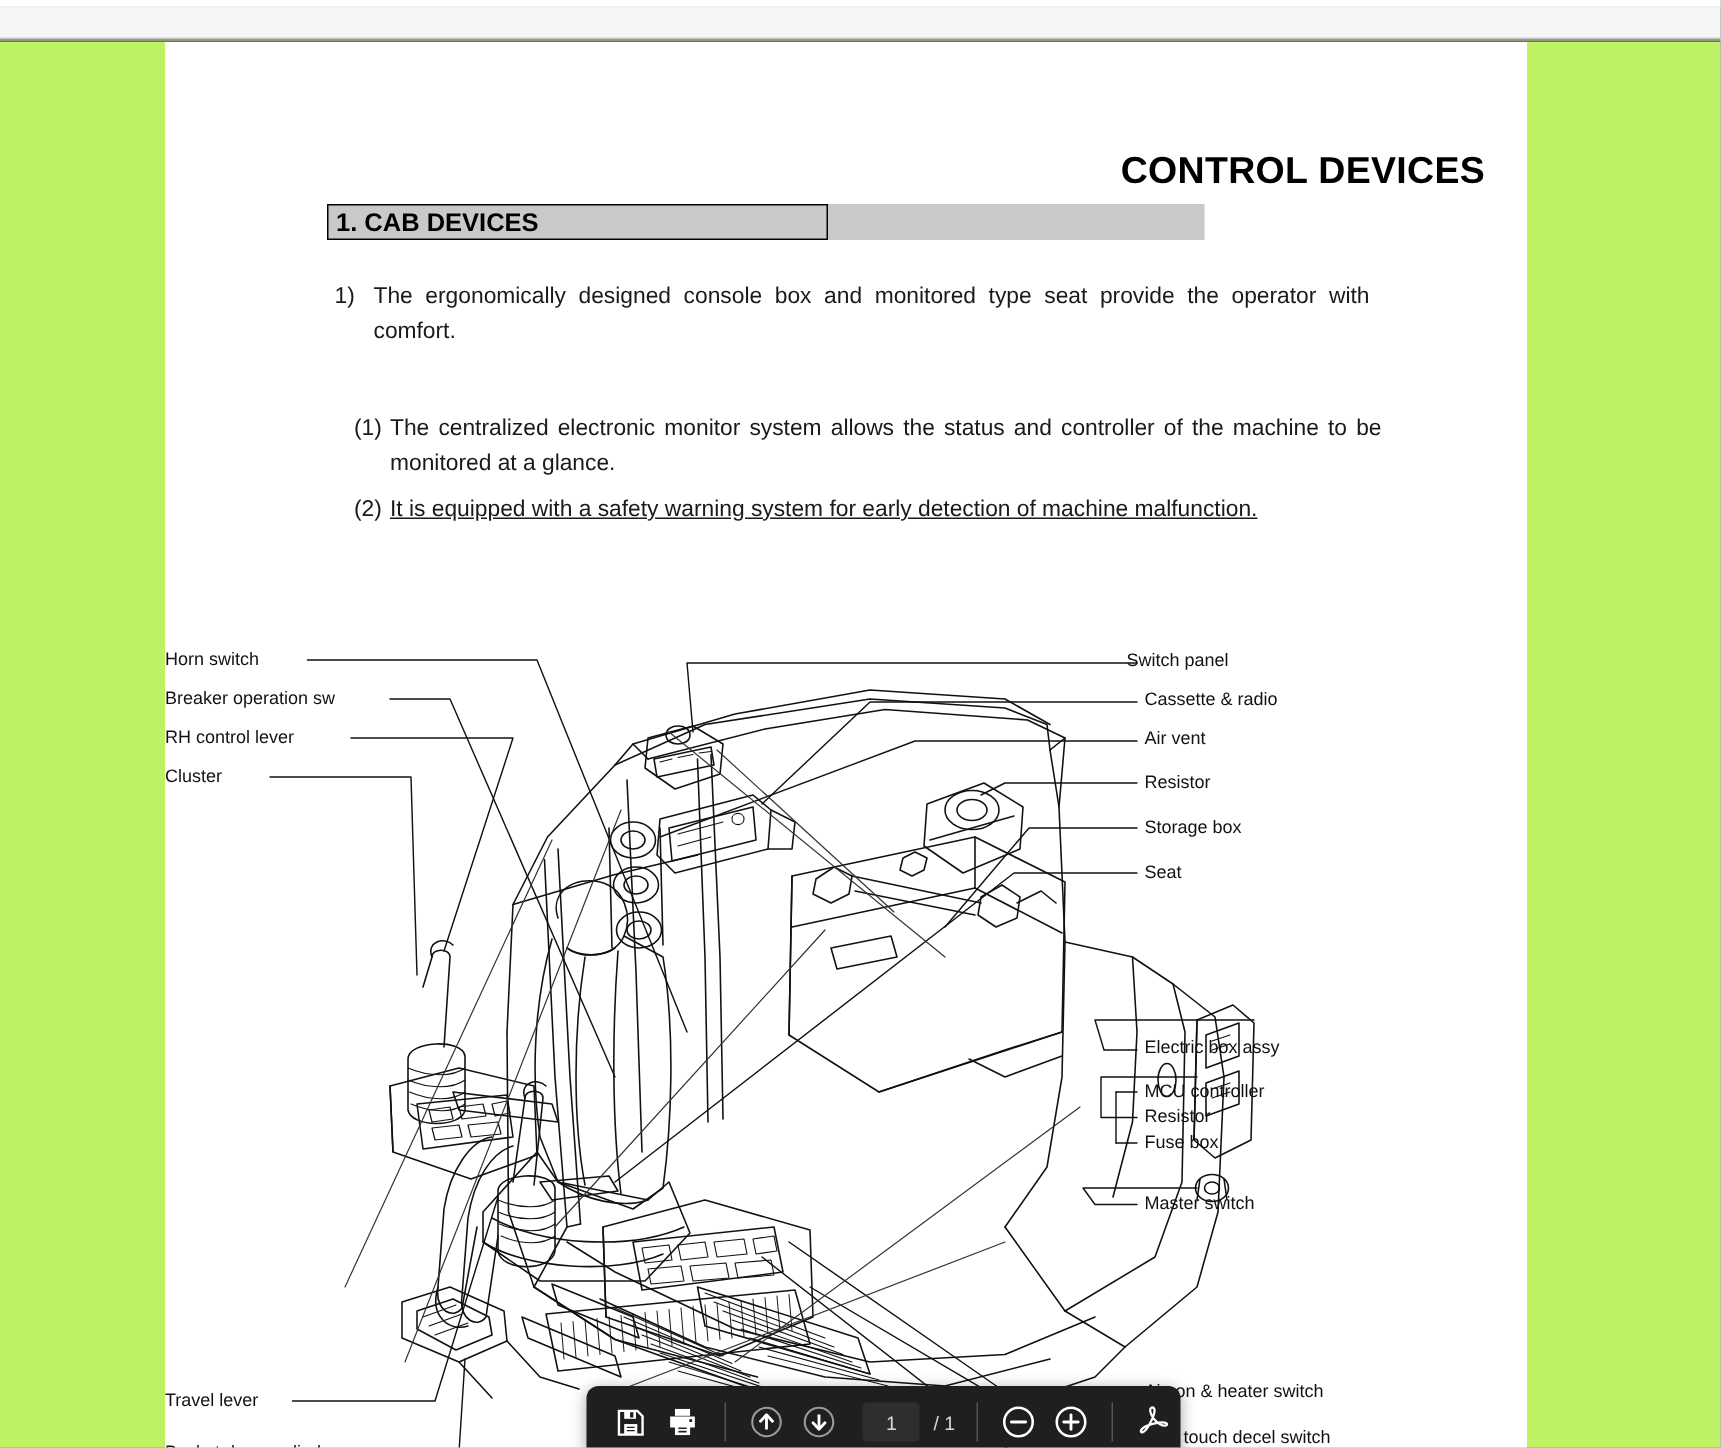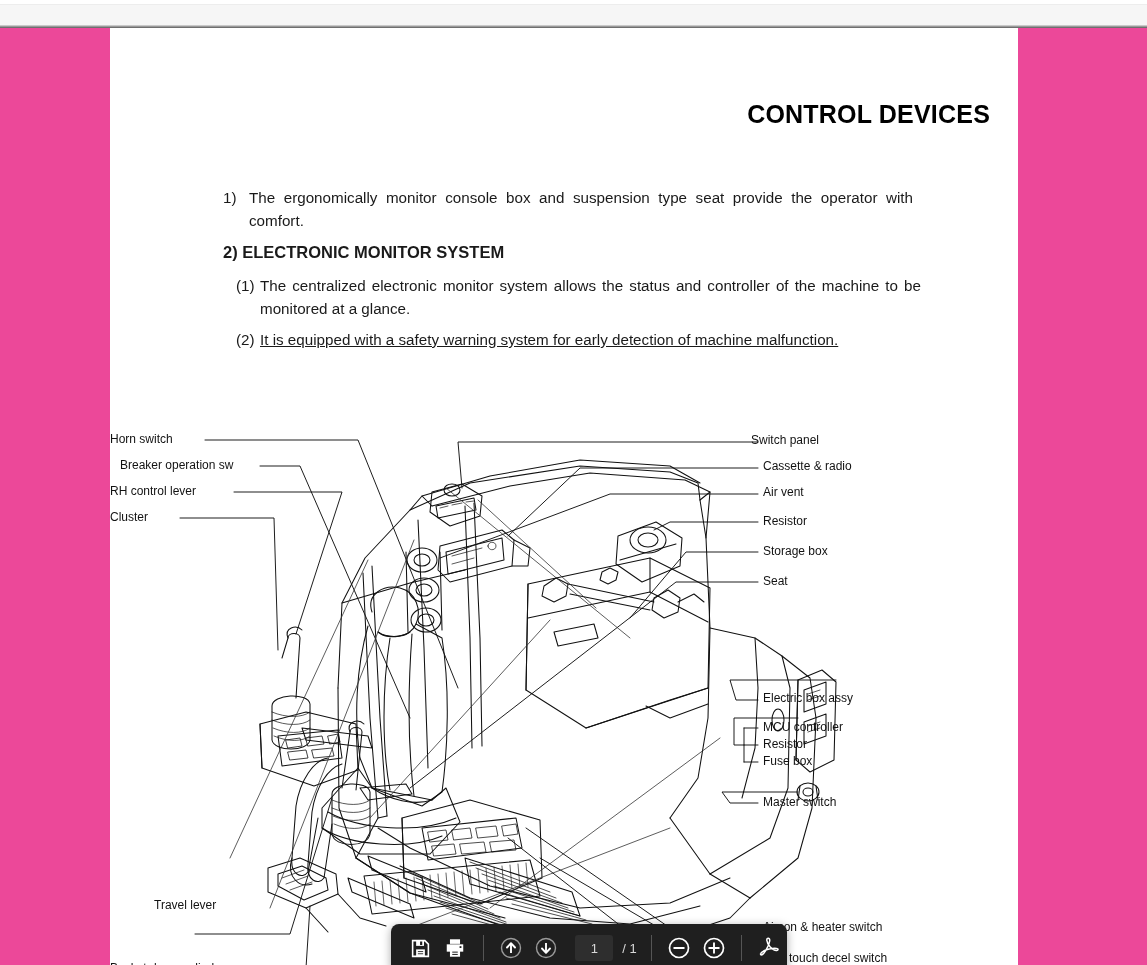--- a/index.html
+++ b/index.html
@@ -22,21 +22,21 @@
   }
   #top-strip-line {
     position: absolute; left: 0; top: 0;
     width: 1147px; height: 5px;
     background: #ffffff;
     border-bottom: 1px solid #ededed;
   }
   #viewer-area {
     position: absolute; left: 0; top: 27px;
     width: 1147px; height: 938px;
-    background: #ec4899;
+    background: #bef264;
     border-top: 1px solid #6f6f6f;
   }
 
   
   #pdf-page {
     position: absolute; left: 110px; top: 0px;
     width: 908px; height: 938px;
     background: #ffffff;
     overflow: hidden;
   }
@@ -152,30 +152,31 @@
   <div id="top-strip">
     <div id="top-strip-line"></div>
   </div>
 
   <div id="viewer-area">
 
     <div id="pdf-page">
 
       <div id="doc-title">CONTROL DEVICES</div>
 
+      <div id="section-bar">
+        <div id="section-bar-inner">
+          <span id="section-bar-label">1. CAB DEVICES</span>
+        </div>
+      </div>
 
       <div class="para" id="p1">
         <span class="marker">1)</span>
-        <span class="body">The ergonomically monitor console box and suspension type seat provide the operator with comfort.</span>
-      </div>
-
-      <div class="para" id="p2">
-        <span>2)</span>
-        <span>ELECTRONIC MONITOR SYSTEM</span>
-      </div>
+        <span class="body">The ergonomically designed console box and monitored type seat provide the operator with comfort.</span>
+      </div>
+
 
       <div class="para" id="p3">
         <span class="marker">(1)</span>
         <span class="body">The centralized electronic monitor system allows the status and controller of the machine to be monitored at a glance.</span>
       </div>
 
       <div class="para" id="p4">
         <span class="marker">(2)</span>
         <span class="body">It is equipped with a safety warning system for early detection of machine malfunction.</span>
       </div>
@@ -461,24 +462,24 @@
               <path d="M258 172 L120 470"></path>
               <path d="M304 152 L160 520"></path>
               <path d="M440 232 L260 430"></path>
               <path d="M560 440 L300 540"></path>
               <path d="M610 350 L380 520"></path>
             </g>
           </g>
         </svg>
 
         <div class="lbl" style="left:0px;   top:43px;">Horn switch</div>
-        <div class="lbl" style="left:10px;   top:69px;">Breaker operation sw</div>
+        <div class="lbl" style="left:0px;   top:69px;">Breaker operation sw</div>
         <div class="lbl" style="left:0px;   top:95px;">RH control lever</div>
         <div class="lbl" style="left:0px;   top:121px;">Cluster</div>
-        <div class="lbl" style="left:0px;   top:509px;margin-left:44px;">Travel lever</div>
+        <div class="lbl" style="left:0px;   top:537px;">Travel lever</div>
         <div class="lbl lbl-2" style="left:0px; top:572px;">Bucket dump cylinder</div>
 
         <div class="lbl" style="left:641px; top:44px;">Switch panel</div>
         <div class="lbl" style="left:653px; top:70px;">Cassette &amp; radio</div>
         <div class="lbl" style="left:653px; top:96px;text-align:right;">Air vent</div>
         <div class="lbl" style="left:653px; top:125px;">Resistor</div>
         <div class="lbl" style="left:653px; top:155px;">Storage box</div>
         <div class="lbl" style="left:653px; top:185px;text-align:right;">Seat</div>
         <div class="lbl" style="left:653px; top:302px;">Electric box assy</div>
         <div class="lbl" style="left:653px; top:331px;">MCU controller</div>

